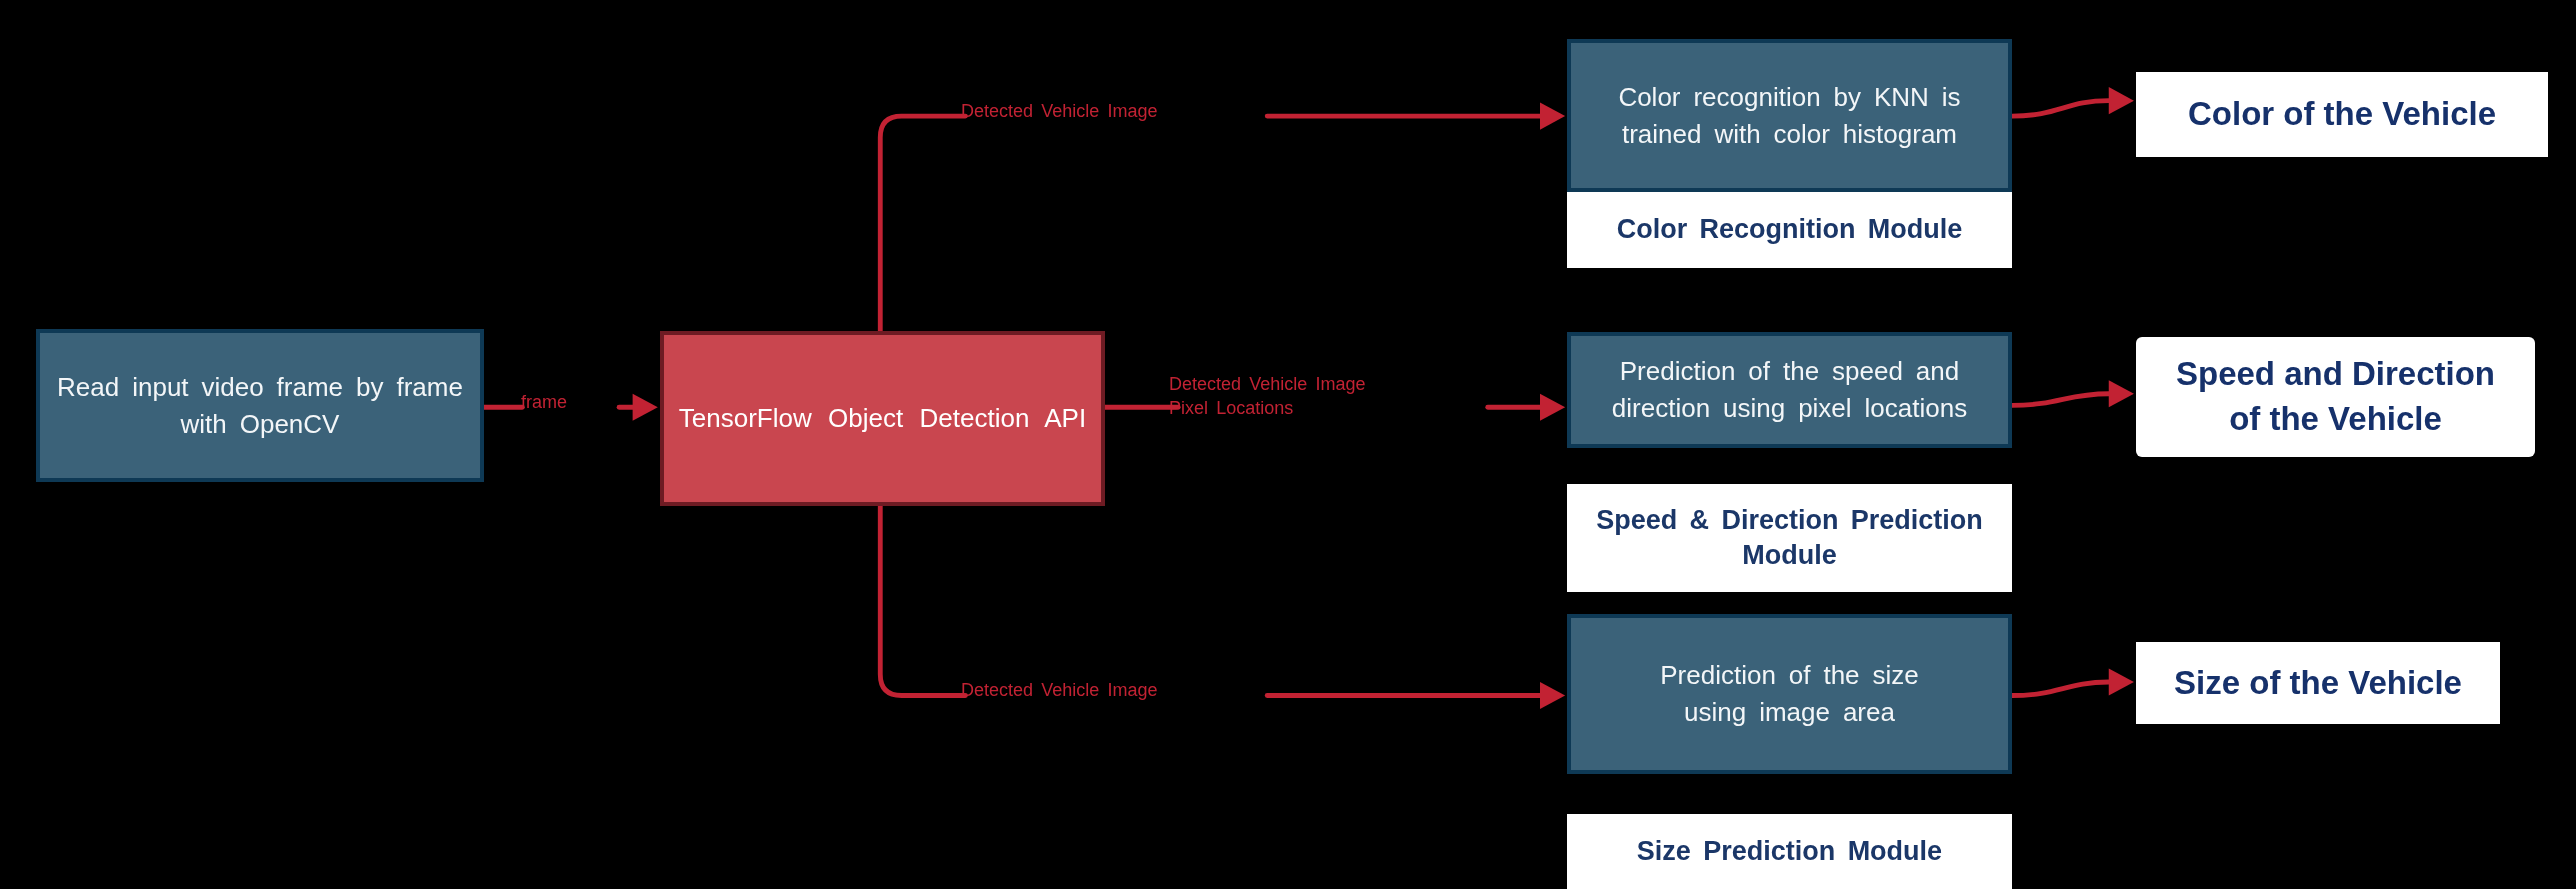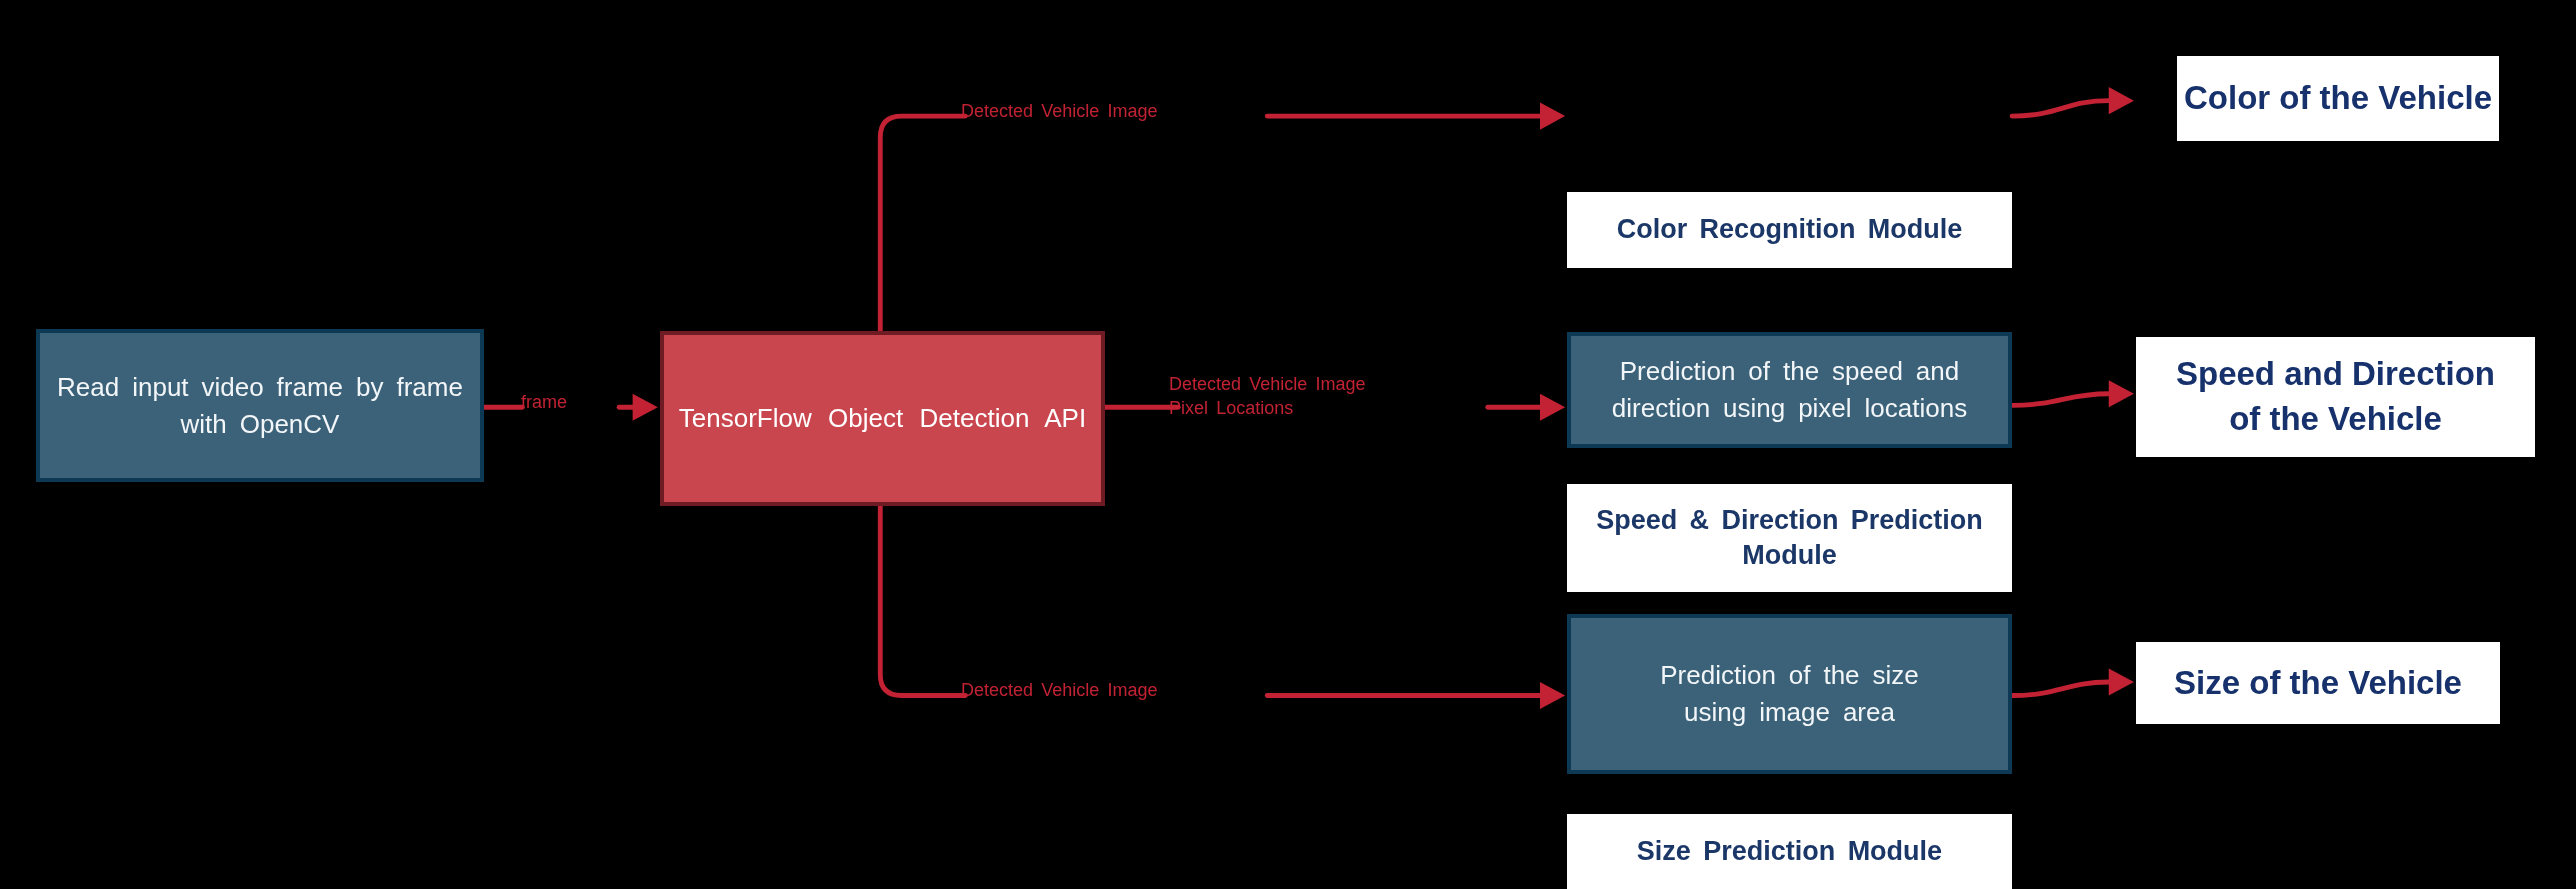--- a/index.html
+++ b/index.html
@@ -81,20 +81,24 @@
 
   <div class="node teal" style="left:36px;top:329px;width:448px;height:153px;">
     <div>Read input video frame by frame</div>
     <div>with OpenCV</div>
   </div>
 
   <div class="node api" style="left:660px;top:331px;width:445px;height:175px;">
     <div>TensorFlow Object Detection API</div>
   </div>
 
+  <div class="node teal" style="left:1567px;top:39px;width:445px;height:153px;">
+    <div>Color recognition by KNN is</div>
+    <div>trained with color histogram</div>
+  </div>
   <div class="node strip" style="left:1567px;top:192px;width:445px;height:76px;text-align:center;">
     <div>Color Recognition Module</div>
   </div>
 
   <div class="node teal" style="left:1567px;top:332px;width:445px;height:116px;">
     <div>Prediction of the speed and</div>
     <div>direction using pixel locations</div>
   </div>
   <div class="node strip" style="left:1567px;top:484px;width:445px;height:108px;">
     <div>Speed &amp; Direction Prediction</div>
@@ -102,25 +106,25 @@
   </div>
 
   <div class="node teal" style="left:1567px;top:614px;width:445px;height:160px;">
     <div>Prediction of the size</div>
     <div>using image area</div>
   </div>
   <div class="node strip" style="left:1567px;top:774px;width:445px;height:75px;margin-top:40px;">
     <div>Size Prediction Module</div>
   </div>
 
-  <div class="node output" style="left:2136px;top:56px;width:322px;height:85px;margin-left:41px;">
+  <div class="node output" style="left:2136px;top:72px;width:412px;height:85px;">
     <div>Color of the Vehicle</div>
   </div>
 
-  <div class="node output" style="left:2136px;top:337px;width:399px;height:120px;">
+  <div class="node output" style="left:2136px;top:337px;width:399px;height:120px;border-radius:6px;">
     <div>Speed and Direction</div>
     <div>of the Vehicle</div>
   </div>
 
   <div class="node output" style="left:2136px;top:642px;width:364px;height:82px;">
     <div>Size of the Vehicle</div>
   </div>
 
   <div class="edge-label" style="left:521px;top:390px;width:97px;">frame</div>
 

